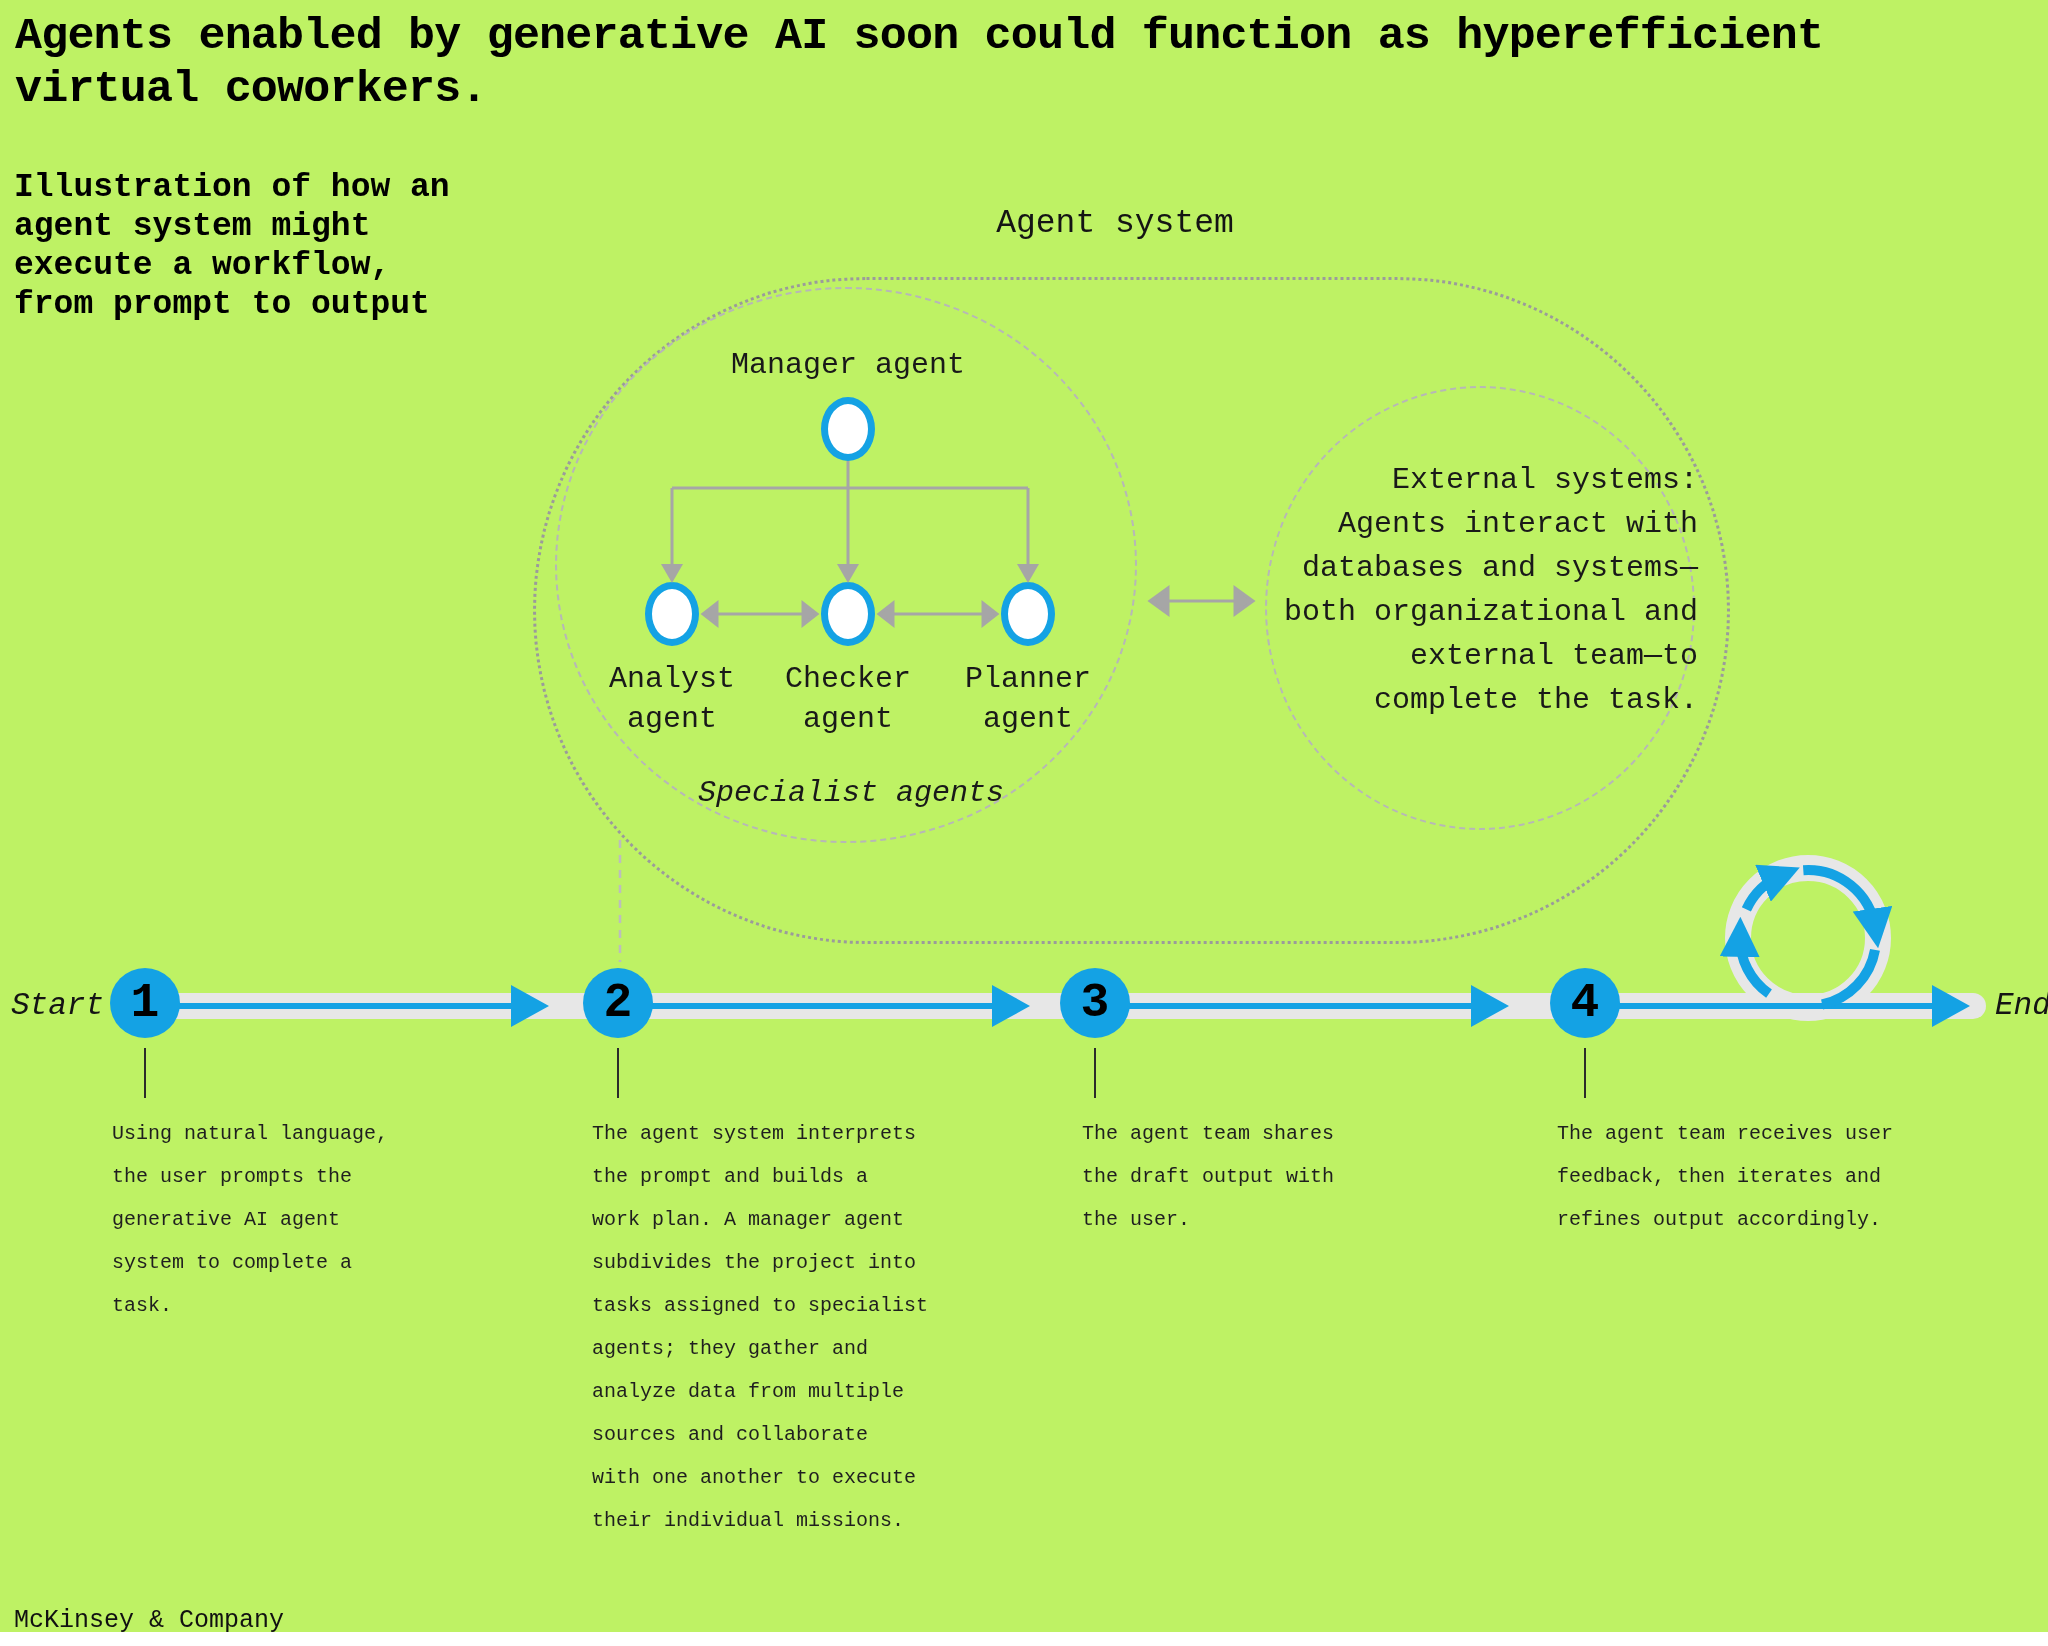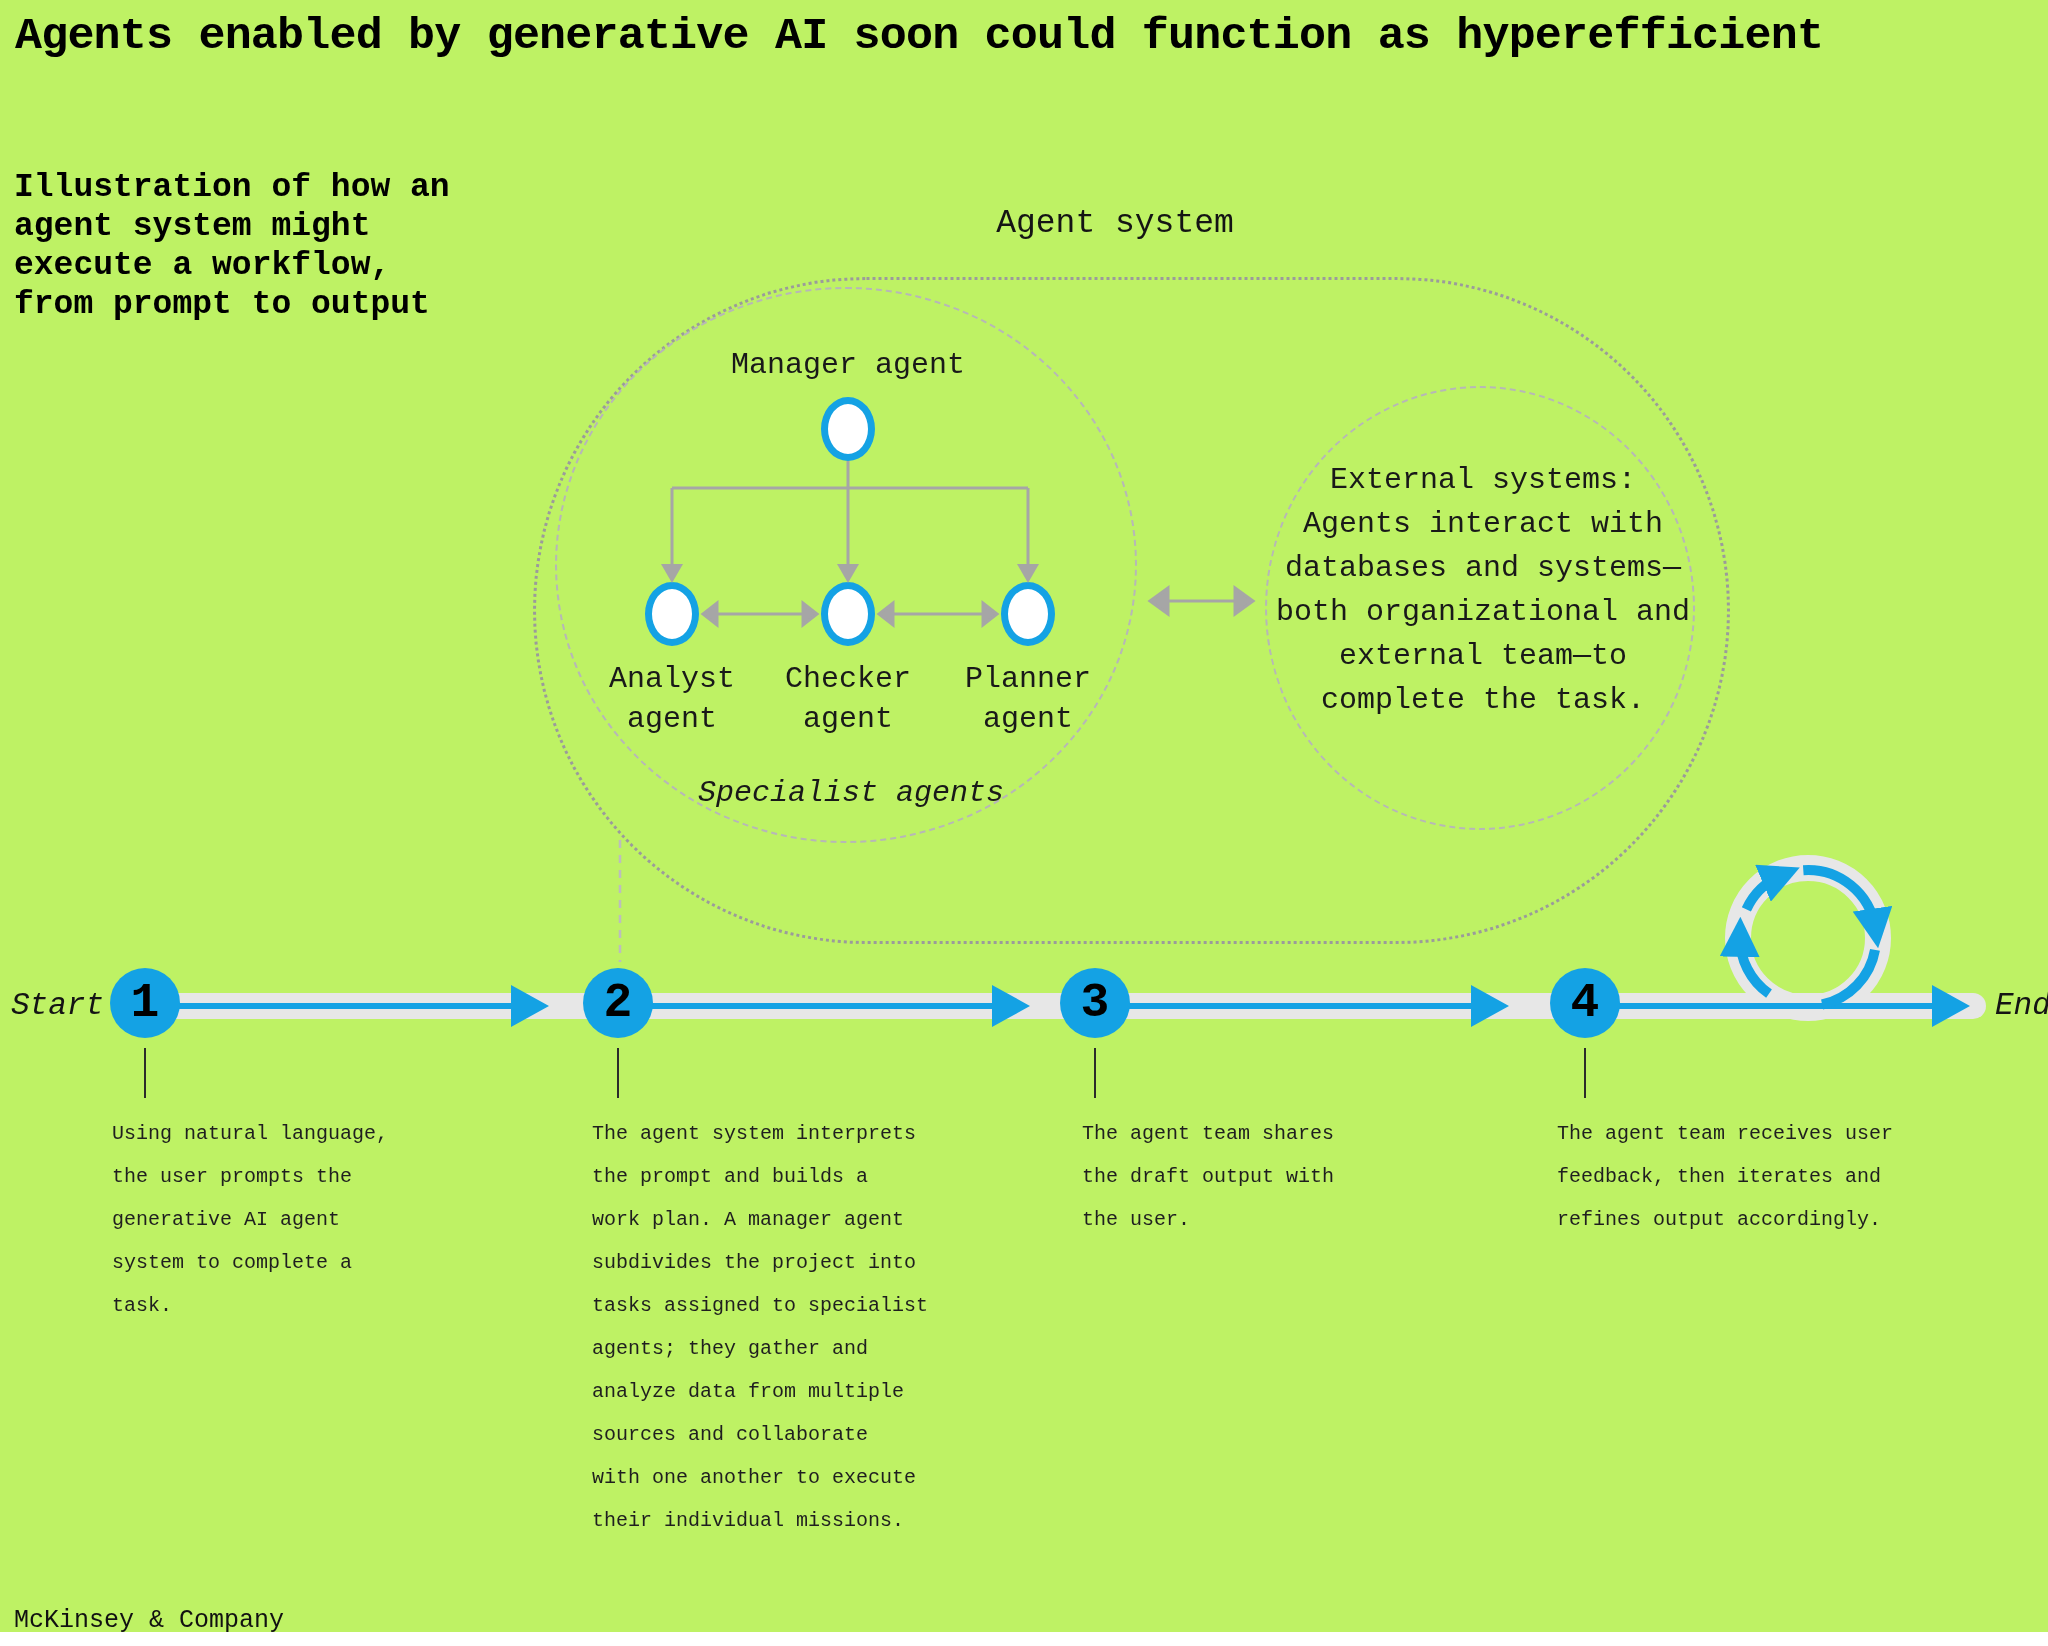--- a/index.html
+++ b/index.html
@@ -15,40 +15,41 @@
   .brand{left:14px;top:1606px;font-size:25px;color:#111;}
   
   .stadium{left:533px;top:277px;width:1197px;height:667px;border:3px dotted #9b9b9b;border-radius:334px;box-sizing:border-box;}
   .inner-circle{left:555px;top:287px;width:582px;height:556px;border:2px dashed #b7b7b7;border-radius:50%;box-sizing:border-box;}
   .external-circle{left:1265px;top:386px;width:430px;height:444px;border:2px dashed #b7b7b7;border-radius:50%;box-sizing:border-box;}
   .agent-system-label{left:965px;top:205px;width:300px;text-align:center;font-size:33px;color:#141414;}
   .diagram-label{font-size:30px;color:#191919;text-align:center;}
   .manager-label{left:698px;top:348px;width:300px;}
   .spec-label{top:659px;width:170px;line-height:40px;}
   .group-label{left:698px;top:776px;width:300px;font-style:italic;}
-  .external-text{left:1268px;top:458px;width:430px;font-size:30px;line-height:44px;text-align:center;color:#191919;}
+  .external-text{left:1268px;top:458px;width:430px;font-size:30px;line-height:44px;text-align:right;color:#191919;}
   
   .ring{width:54px;height:64px;border:7px solid #14a2e4;border-radius:50%;box-sizing:border-box;background:#fff;}
   
   .track{left:150px;top:993px;width:1836px;height:26px;background:#e7e7e7;border-radius:13px;}
   .start-end{font-size:31px;font-style:italic;color:#141414;}
   .step-circle{width:70px;height:70px;border-radius:50%;background:#14a2e4;top:968px;
     display:flex;align-items:center;justify-content:center;font-size:48px;font-weight:700;color:#000;}
   .tick{width:2px;height:50px;background:#2b2b2b;top:1048px;}
   .desc{top:1112px;font-size:20px;line-height:43px;color:#1f1f1f;}
   svg{display:block;}
   .overlay{left:0;top:0;pointer-events:none;}
 </style>
 </head>
 <body>
 
 <div id="canvas">
 
   <div class="abs title">
     <div class="nowrap">Agents enabled by generative AI soon could function as hyperefficient</div>
+    <div class="nowrap">virtual coworkers.</div>
   </div>
 
   <div class="abs subtitle">
     <div class="nowrap">Illustration of how an</div>
     <div class="nowrap">agent system might</div>
     <div class="nowrap">execute a workflow,</div>
     <div class="nowrap">from prompt to output</div>
   </div>
 
   <div class="abs agent-system-label nowrap">Agent system</div>

